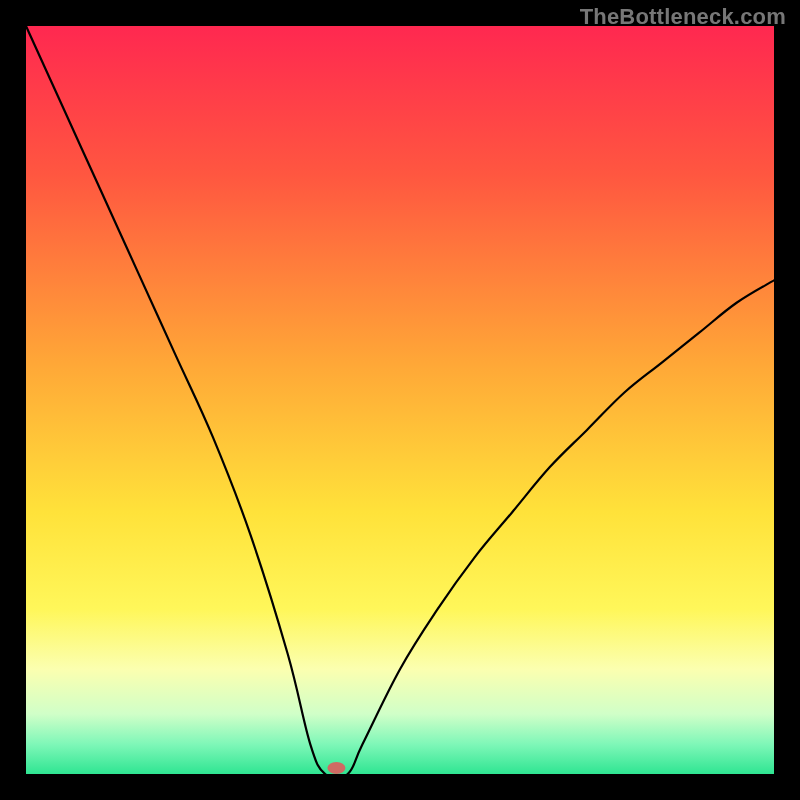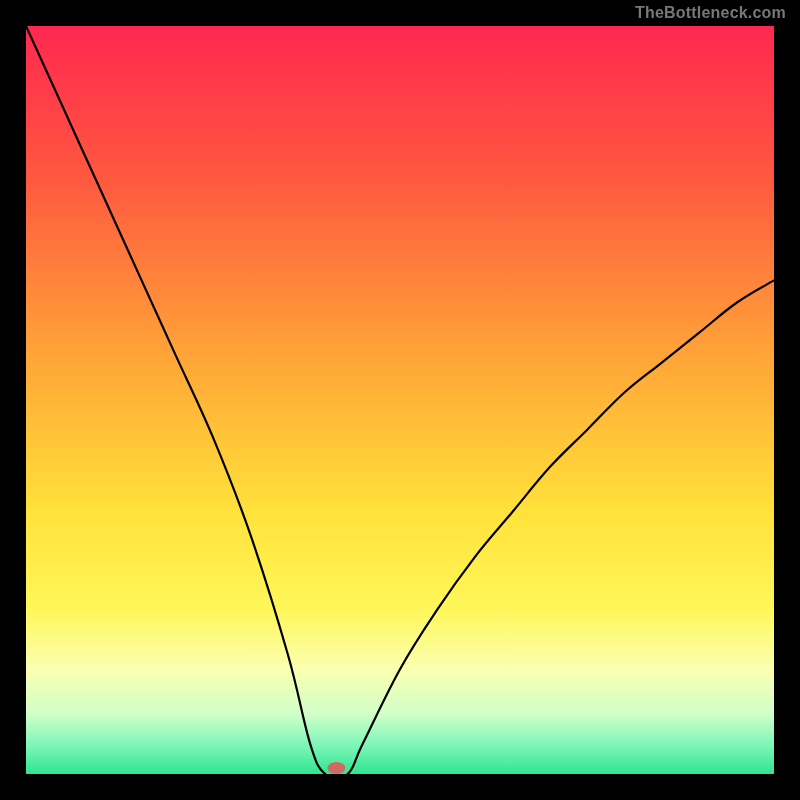--- a/index.html
+++ b/index.html
@@ -15,21 +15,21 @@
     position: relative;
     width: 800px;
     height: 800px;
     background: #000;
   }
   .watermark {
     position: absolute;
     top: 4px;
     right: 14px;
     color: #777;
-    font-size: 16px;
+    font-size: 22px;
     font-weight: 600;
     letter-spacing: 0.2px;
     z-index: 20;
     user-select: none;
   }
   .plot {
     position: absolute;
     left: 26px;
     top: 26px;
     width: 748px;

